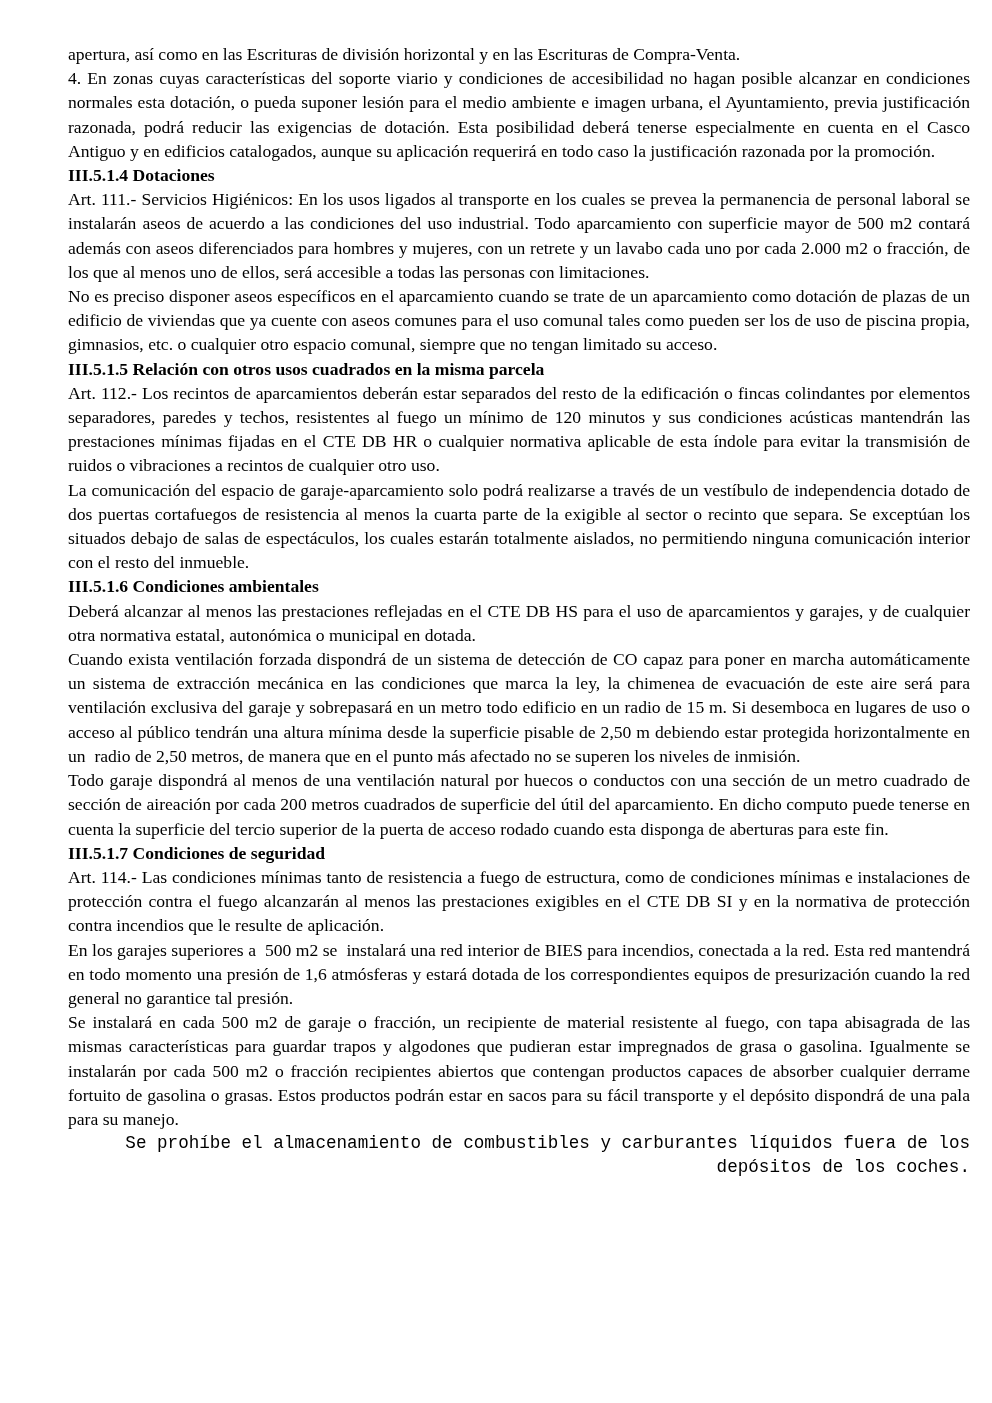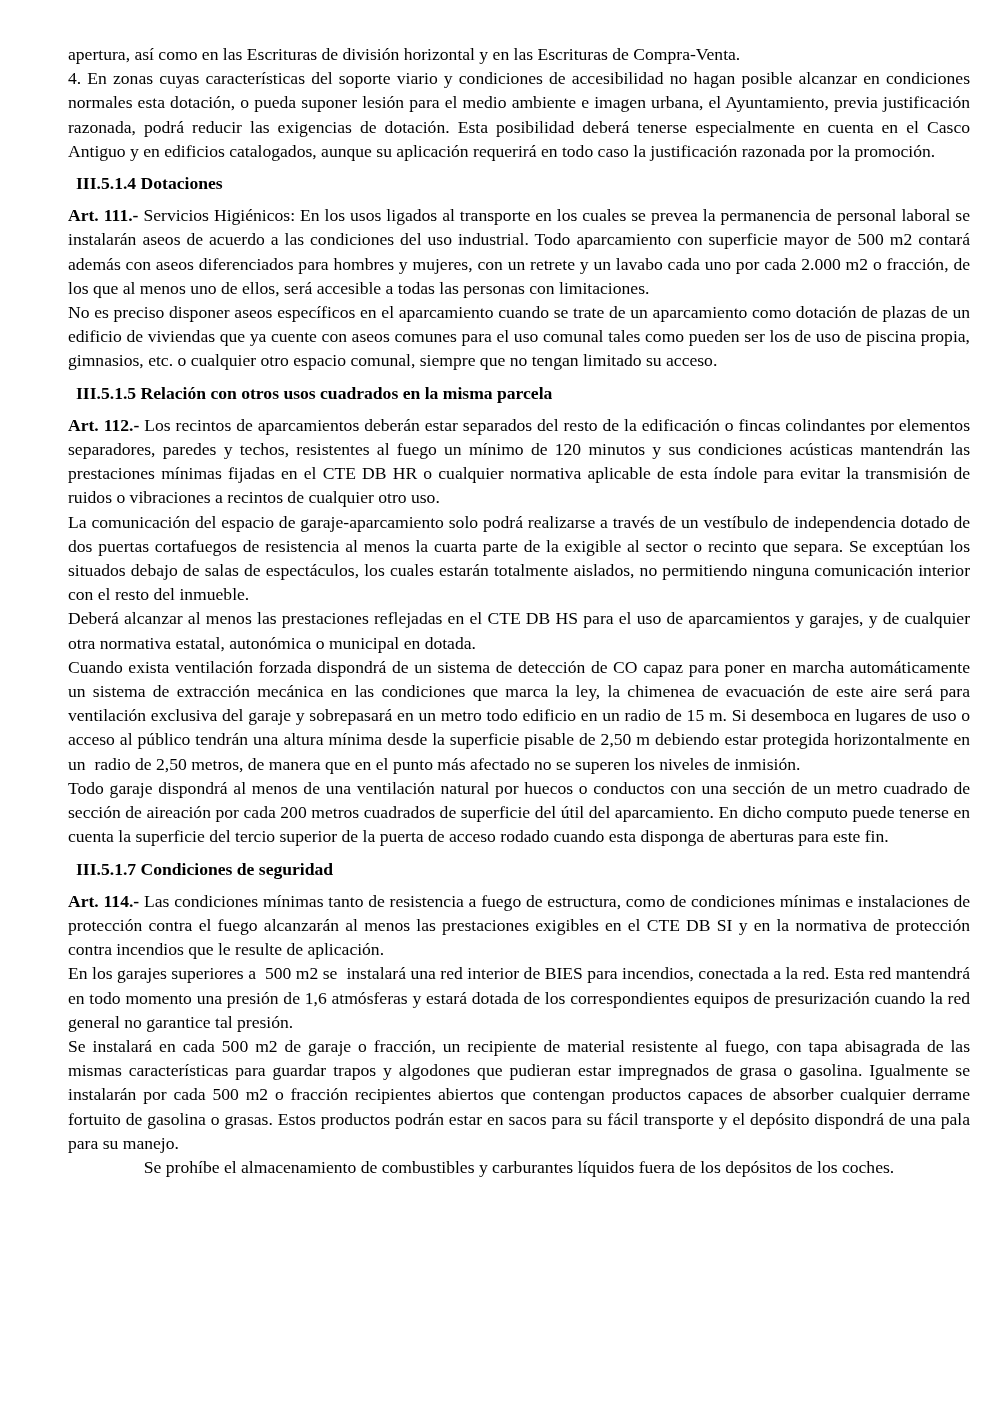--- a/index.html
+++ b/index.html
@@ -29,48 +29,50 @@
     text-justify: inter-word;
     hyphens: none;
   }
   p.para {
     margin: 0;
     text-align: justify;
     text-indent: 0;
     white-space: pre-wrap;
   }
   p.para:last-child {
-    text-align: center;
+    text-align: right;
+    font-family: Liberation Mono, monospace;
   }
   h2.heading {
-    margin: 8px;
+    margin: 0;
     font-size: 17.6px;
     line-height: 24.2px;
     font-weight: bold;
     text-align: left;
     white-space: pre-wrap;
   }
   .art-label {
-    font-weight: bold;
+    font-weight: normal;
   }
   
 </style>
 </head>
 <body>
 
 <div class="page">
   <div class="doc-body" id="doc-body">
       <p class="para">apertura, así como en las Escrituras de división horizontal y en las Escrituras de Compra-Venta.</p>
       <p class="para">4. En zonas cuyas características del soporte viario y condiciones de accesibilidad no hagan posible alcanzar en condiciones normales esta dotación, o pueda suponer lesión para el medio ambiente e imagen urbana, el Ayuntamiento, previa justificación razonada, podrá reducir las exigencias de dotación. Esta posibilidad deberá tenerse especialmente en cuenta en el Casco Antiguo y en edificios catalogados, aunque su aplicación requerirá en todo caso la justificación razonada por la promoción.</p>
       <h2 class="heading">III.5.1.4 Dotaciones</h2>
       <p class="para"><span class="art-label">Art. 111.-</span><span> Servicios Higiénicos: En los usos ligados al transporte en los cuales se prevea la permanencia de personal laboral se instalarán aseos de acuerdo a las condiciones del uso industrial. Todo aparcamiento con superficie mayor de 500 m2 contará además con aseos diferenciados para hombres y mujeres, con un retrete y un lavabo cada uno por cada 2.000 m2 o fracción, de los que al menos uno de ellos, será accesible a todas las personas con limitaciones.</span></p>
       <p class="para">No es preciso disponer aseos específicos en el aparcamiento cuando se trate de un aparcamiento como dotación de plazas de un edificio de viviendas que ya cuente con aseos comunes para el uso comunal tales como pueden ser los de uso de piscina propia, gimnasios, etc. o cualquier otro espacio comunal, siempre que no tengan limitado su acceso.</p>
       <h2 class="heading">III.5.1.5 Relación con otros usos cuadrados en la misma parcela</h2>
       <p class="para"><span class="art-label">Art. 112.-</span><span> Los recintos de aparcamientos deberán estar separados del resto de la edificación o fincas colindantes por elementos separadores, paredes y techos, resistentes al fuego un mínimo de 120 minutos y sus condiciones acústicas mantendrán las prestaciones mínimas fijadas en el CTE DB HR o cualquier normativa aplicable de esta índole para evitar la transmisión de ruidos o vibraciones a recintos de cualquier otro uso.</span></p>
       <p class="para">La comunicación del espacio de garaje-aparcamiento solo podrá realizarse a través de un vestíbulo de independencia dotado de dos puertas cortafuegos de resistencia al menos la cuarta parte de la exigible al sector o recinto que separa. Se exceptúan los situados debajo de salas de espectáculos, los cuales estarán totalmente aislados, no permitiendo ninguna comunicación interior con el resto del inmueble.</p>
+      <h2 class="heading">III.5.1.6 Condiciones ambientales</h2>
       <p class="para">Deberá alcanzar al menos las prestaciones reflejadas en el CTE DB HS para el uso de aparcamientos y garajes, y de cualquier otra normativa estatal, autonómica o municipal en dotada.</p>
       <p class="para">Cuando exista ventilación forzada dispondrá de un sistema de detección de CO capaz para poner en marcha automáticamente un sistema de extracción mecánica en las condiciones que marca la ley, la chimenea de evacuación de este aire será para ventilación exclusiva del garaje y sobrepasará en un metro todo edificio en un radio de 15 m. Si desemboca en lugares de uso o acceso al público tendrán una altura mínima desde la superficie pisable de 2,50 m debiendo estar protegida horizontalmente en un  radio de 2,50 metros, de manera que en el punto más afectado no se superen los niveles de inmisión.</p>
       <p class="para">Todo garaje dispondrá al menos de una ventilación natural por huecos o conductos con una sección de un metro cuadrado de sección de aireación por cada 200 metros cuadrados de superficie del útil del aparcamiento. En dicho computo puede tenerse en cuenta la superficie del tercio superior de la puerta de acceso rodado cuando esta disponga de aberturas para este fin.</p>
       <h2 class="heading">III.5.1.7 Condiciones de seguridad</h2>
       <p class="para"><span class="art-label">Art. 114.-</span><span> Las condiciones mínimas tanto de resistencia a fuego de estructura, como de condiciones mínimas e instalaciones de protección contra el fuego alcanzarán al menos las prestaciones exigibles en el CTE DB SI y en la normativa de protección contra incendios que le resulte de aplicación.</span></p>
       <p class="para">En los garajes superiores a  500 m2 se  instalará una red interior de BIES para incendios, conectada a la red. Esta red mantendrá en todo momento una presión de 1,6 atmósferas y estará dotada de los correspondientes equipos de presurización cuando la red general no garantice tal presión.</p>
       <p class="para">Se instalará en cada 500 m2 de garaje o fracción, un recipiente de material resistente al fuego, con tapa abisagrada de las mismas características para guardar trapos y algodones que pudieran estar impregnados de grasa o gasolina. Igualmente se instalarán por cada 500 m2 o fracción recipientes abiertos que contengan productos capaces de absorber cualquier derrame fortuito de gasolina o grasas. Estos productos podrán estar en sacos para su fácil transporte y el depósito dispondrá de una pala para su manejo.</p>
       <p class="para">Se prohíbe el almacenamiento de combustibles y carburantes líquidos fuera de los depósitos de los coches.</p>
     </div>
 </div>

